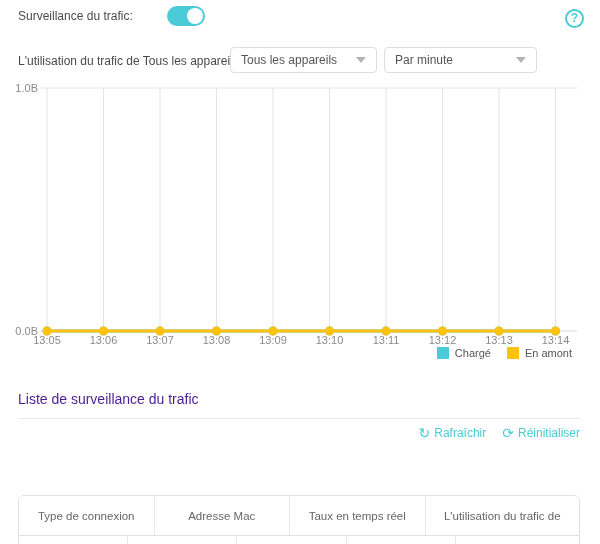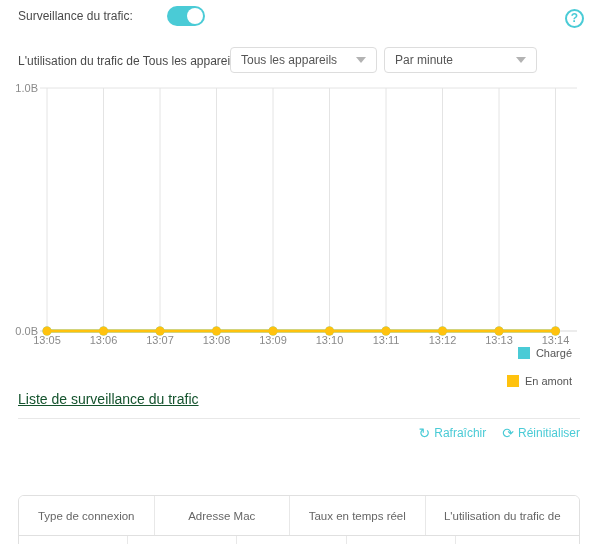--- a/index.html
+++ b/index.html
@@ -29,26 +29,26 @@
                    border-top:6px solid #b3b3b3; }
   #device-select { left:230px; width:147px; }
   #interval-select { left:384px; width:153px;justify-content:center; }
 
   
   #traffic-chart { position:absolute; left:0; top:80px; }
   #traffic-chart text.tick { font-family:"Liberation Sans", sans-serif; font-size:11px; fill:#8a8a8a; }
 
   
   #legend { position:absolute; top:347px; right:28px; display:flex; gap:16px;
-            font-size:11px; color:#555; align-items:flex-end;flex-direction:column; }
+            font-size:11px; color:#555; align-items:flex-start; }
   .legend-item { display:flex; align-items:center; gap:6px; }
   .legend-item .swatch { width:12px; height:12px; display:inline-block; }
 
   
-  .section-title { position:absolute; left:18px; top:391px; font-size:14px; color:#14532d;text-decoration:underline; }
+  .section-title { position:absolute; left:18px; top:391px; font-size:14px; color:#4c1d95; }
   .divider { position:absolute; left:18px; top:418px; width:562px; height:1px; background:#e8e8e8; }
 
   .links { position:absolute; top:426px; right:20px; display:flex; gap:16px;
            font-size:12px; color:#4ACBD6; align-items:center; }
   .link { display:flex; align-items:center; gap:4px; cursor:pointer; color:#4ACBD6; }
   .link .gl { font-size:14px; line-height:12px; }
 
   
   #traffic-table { position:absolute; left:18px; top:455px; width:562px;
                    border:1px solid #e0e0e0; border-radius:6px; overflow:hidden;margin-top:40px; }

